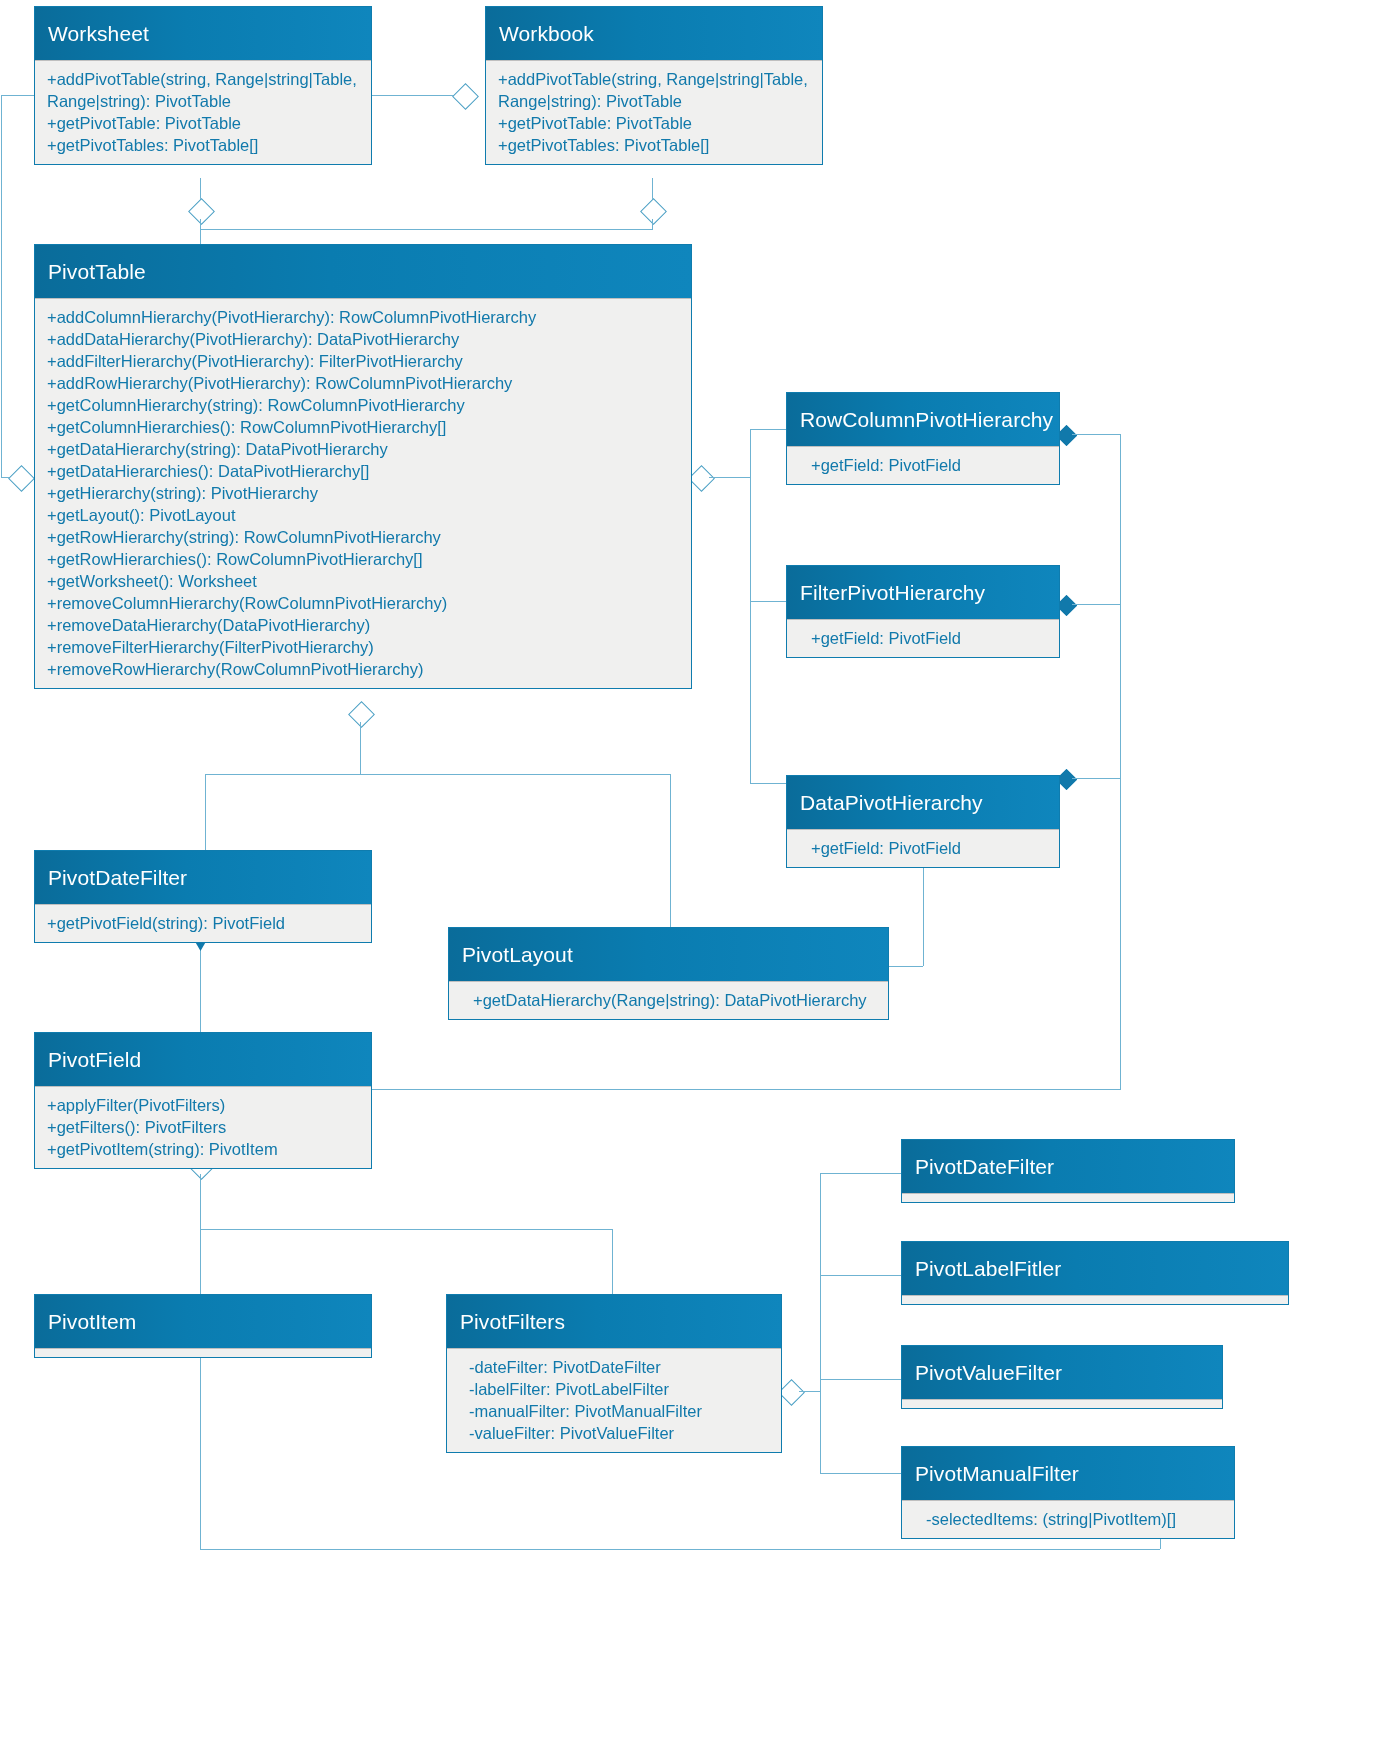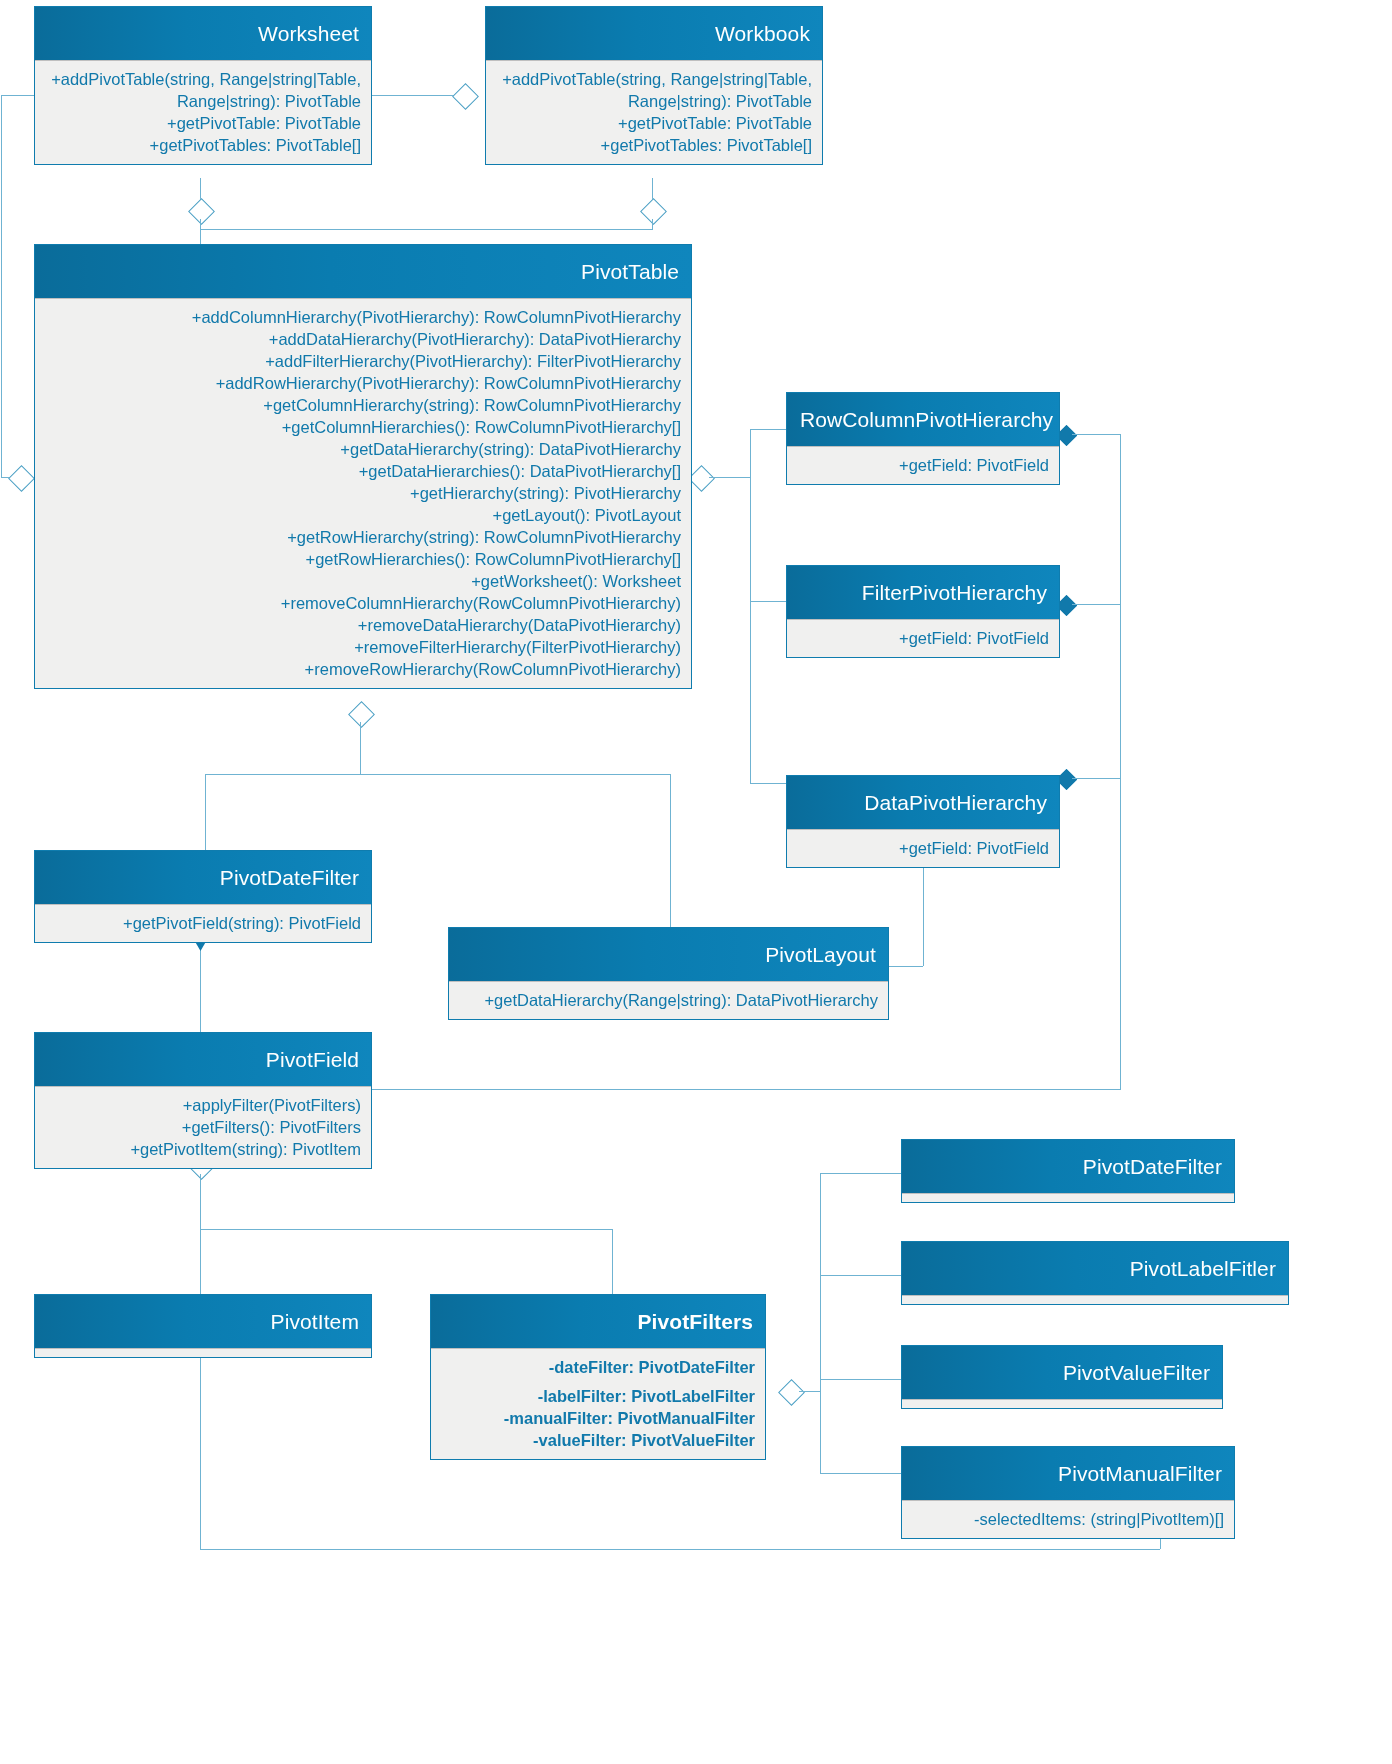--- a/index.html
+++ b/index.html
@@ -1,20 +1,20 @@
 <!DOCTYPE html>
 <html><head>
 <meta charset="utf-8">
 <style>
   html,body{margin:0;padding:0;background:#ffffff;}
   body{font-family:"Liberation Sans", sans-serif;}
   #canvas{position:relative;width:1392px;height:1764px;background:#fff;overflow:hidden;}
 
   
-  .cls{position:absolute;box-sizing:border-box;border:1px solid #0f7cae;background:#fde047;text-align:right;}
+  .cls{position:absolute;box-sizing:border-box;border:1px solid #0f7cae;background:#fde047;}
   .cls .hdr{
     box-sizing:border-box;
     background:linear-gradient(90deg,#0a6c9a 0%,#0a7cb0 45%,#0f86bd 100%);
     color:#ffffff;
     font-size:21px;
     line-height:1;
     padding:16px 12px 16px 13px;
     white-space:nowrap;
     letter-spacing:.1px;
   }
@@ -200,25 +200,25 @@
       <div class="row">+getFilters(): PivotFilters</div>
       <div class="row">+getPivotItem(string): PivotItem</div>
     </div>
   </div>
 
   <div class="cls" style="left:34px;top:1294px;width:338px;">
     <div class="hdr">PivotItem</div>
     <div class="body empty"></div>
   </div>
 
-  <div class="cls" style="left:430px;top:1294px;width:336px;font-weight:bold;">
+  <div class="cls" style="left:446px;top:1294px;width:336px;">
     <div class="hdr">PivotFilters</div>
     <div class="body">
       <div class="row" style="padding-left:10px;">-dateFilter: PivotDateFilter</div>
-      <div class="row" style="padding-left:10px;margin-top:7px;">-labelFilter: PivotLabelFilter</div>
+      <div class="row" style="padding-left:10px;">-labelFilter: PivotLabelFilter</div>
       <div class="row" style="padding-left:10px;">-manualFilter: PivotManualFilter</div>
       <div class="row" style="padding-left:10px;">-valueFilter: PivotValueFilter</div>
     </div>
   </div>
 
   <div class="cls" style="left:901px;top:1139px;width:334px;">
     <div class="hdr">PivotDateFilter</div>
     <div class="body empty"></div>
   </div>
 

